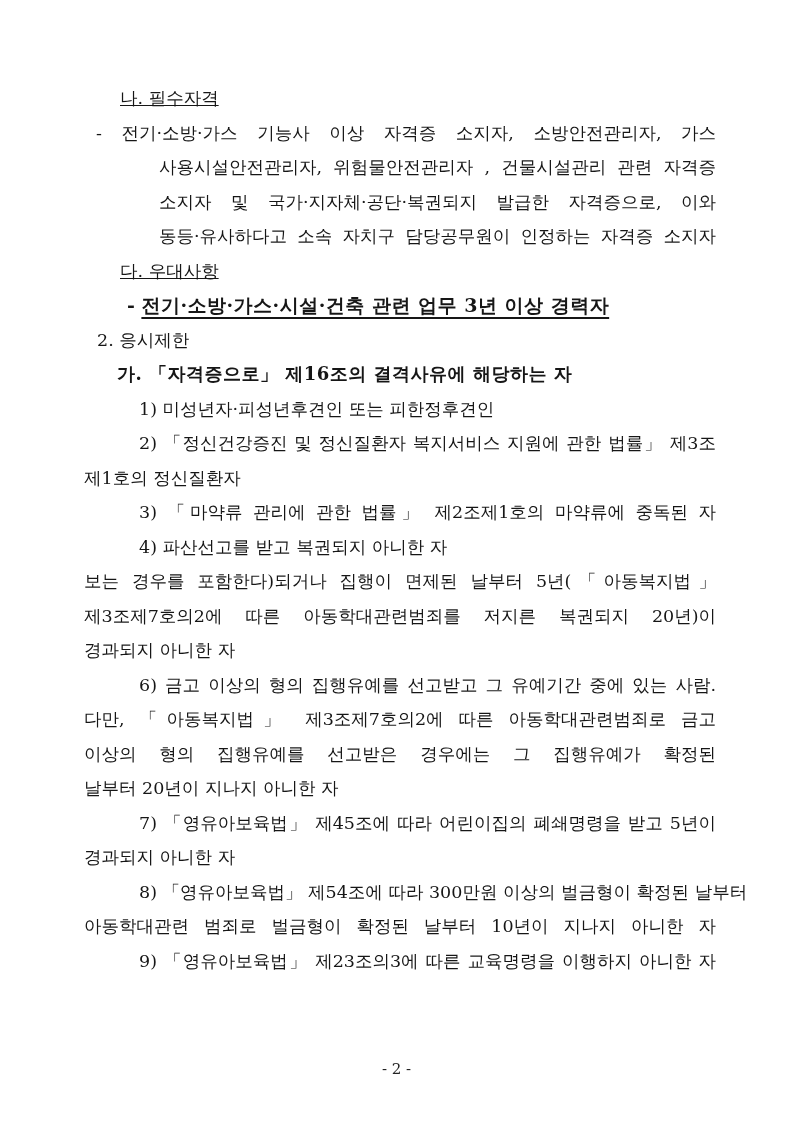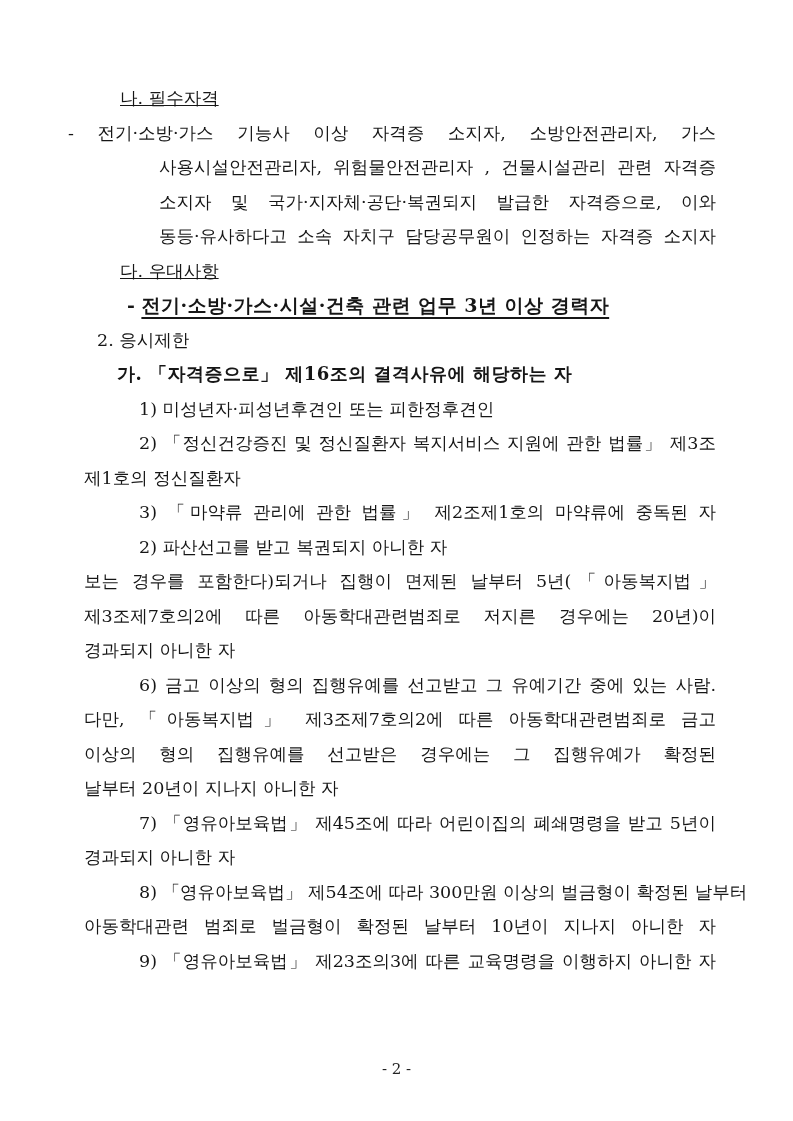--- a/index.html
+++ b/index.html
@@ -13,21 +13,21 @@
   }
   .doc{position:absolute;left:0;top:81px;width:716px;}
   .line{
     font-size:17.5px;
     line-height:34.5px;
     white-space:nowrap;
   }
   .just{text-align:justify;text-align-last:justify;}
   .l-sec{padding-left:97px;}
   .l-na{padding-left:120px;text-decoration:underline;}
-  .l-dash{padding-left:68px;}
+  .l-dash{padding-left:96px;}
   .l-cont1{padding-left:159px;}
   .l-ga{padding-left:117px;font-weight:bold;font-size:18px;letter-spacing:.5px;}
   .l-num{padding-left:139px;}
   .l-cont2{padding-left:84px;}
   .l-udash{padding-left:127px;font-weight:bold;font-size:19px;letter-spacing:.5px;}
   .l-udash .pfx{margin-right:6px;}
   .l-udash .u{
     text-decoration:underline;
     text-decoration-thickness:2px;
     text-underline-offset:5px;
@@ -48,23 +48,23 @@
     <div class="line l-cont1 just">소지자 및 국가·지자체·공단·복권되지 발급한 자격증으로, 이와</div>
     <div class="line l-cont1 just">동등·유사하다고 소속 자치구 담당공무원이 인정하는 자격증 소지자</div>
     <div class="line l-na">다. 우대사항</div>
     <div class="line l-udash"><span class="pfx">-</span><span class="u">전기·소방·가스·시설·건축 관련 업무 3년 이상 경력자</span></div>
     <div class="line l-sec">2. 응시제한</div>
     <div class="line l-ga">가. 「자격증으로」 제16조의 결격사유에 해당하는 자</div>
     <div class="line l-num">1) 미성년자·피성년후견인 또는 피한정후견인</div>
     <div class="line l-num just">2) 「정신건강증진 및 정신질환자 복지서비스 지원에 관한 법률」 제3조</div>
     <div class="line l-cont2">제1호의 정신질환자</div>
     <div class="line l-num just">3) 「마약류 관리에 관한 법률」 제2조제1호의 마약류에 중독된 자</div>
-    <div class="line l-num">2) 파산선고를 받고 복권되지 아니한 자</div>
+    <div class="line l-num">4) 파산선고를 받고 복권되지 아니한 자</div>
     <div class="line l-cont2 just">보는 경우를 포함한다)되거나 집행이 면제된 날부터 5년(「아동복지법」</div>
-    <div class="line l-cont2 just">제3조제7호의2에 따른 아동학대관련범죄로 저지른 경우에는 20년)이</div>
+    <div class="line l-cont2 just">제3조제7호의2에 따른 아동학대관련범죄를 저지른 복권되지 20년)이</div>
     <div class="line l-cont2">경과되지 아니한 자</div>
     <div class="line l-num just">6) 금고 이상의 형의 집행유예를 선고받고 그 유예기간 중에 있는 사람.</div>
     <div class="line l-cont2 just">다만, 「아동복지법」 제3조제7호의2에 따른 아동학대관련범죄로 금고</div>
     <div class="line l-cont2 just">이상의 형의 집행유예를 선고받은 경우에는 그 집행유예가 확정된</div>
     <div class="line l-cont2">날부터 20년이 지나지 아니한 자</div>
     <div class="line l-num just">7) 「영유아보육법」 제45조에 따라 어린이집의 폐쇄명령을 받고 5년이</div>
     <div class="line l-cont2">경과되지 아니한 자</div>
     <div class="line l-num just">8) 「영유아보육법」 제54조에 따라 300만원 이상의 벌금형이 확정된 날부터</div>
     <div class="line l-cont2 just">아동학대관련 범죄로 벌금형이 확정된 날부터 10년이 지나지 아니한 자</div>
     <div class="line l-num just">9) 「영유아보육법」 제23조의3에 따른 교육명령을 이행하지 아니한 자</div>

